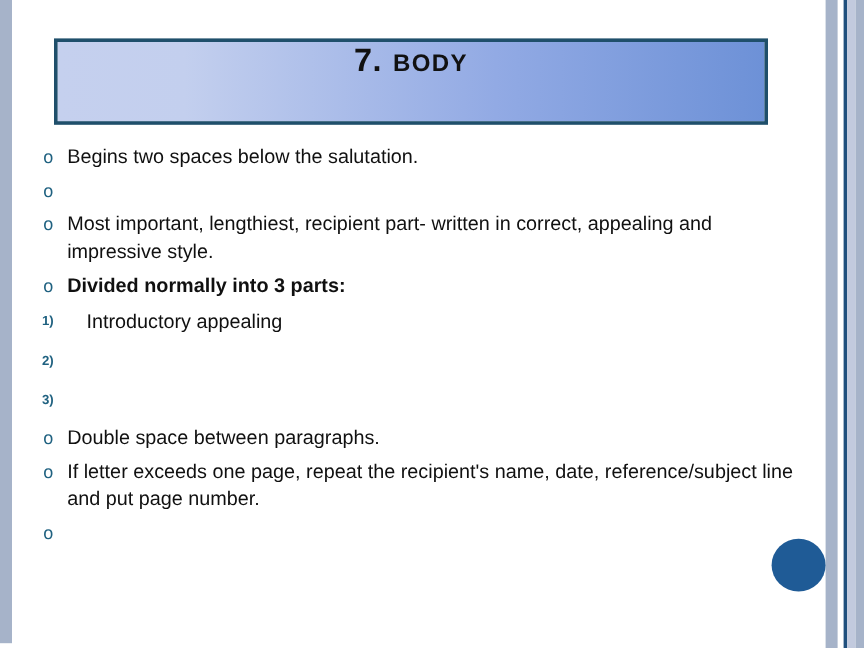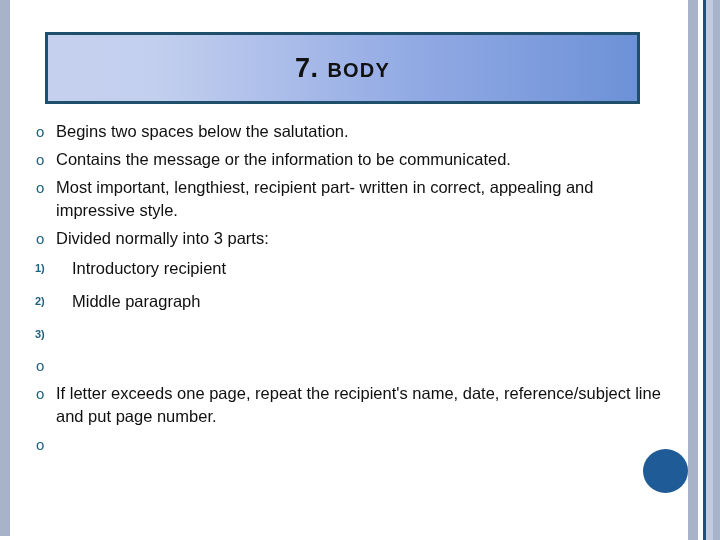--- a/index.html
+++ b/index.html
@@ -56,21 +56,21 @@
   #title-box {
     position: absolute;
     left: 45px;
     top: 32px;
     width: 595px;
     height: 72px;
     box-sizing: border-box;
     border: 3px solid #1f4f6b;
     background: linear-gradient(to right, #c5d0ee 0%, #c3cfee 18%, #92aae4 62%, #6d91d7 100%);
     display: flex;
-    align-items: center;
+    align-items: flex-start;
     justify-content: center;
   }
   #title-text {
     color: #111111;
     font-weight: bold;
     letter-spacing: 0.5px;
     white-space: nowrap;
   }
   #title-number {
     font-size: 27px;
@@ -93,21 +93,21 @@
   .li {
     display: flex;
     align-items: flex-start;
     margin-bottom: 5px;
   }
   .li-text {
     color: #101010;
     font-size: 16.5px;
     line-height: 23px;
   }
-  .li-text.bold { font-weight: normal; }
+  .li-text.bold { font-weight: bold; }
 
   
   .li.bullet .marker {
     width: 26px;
     flex: 0 0 26px;
     color: #1f6180;
     font-size: 15px;
     line-height: 23px;
     text-align: left;
     padding-left: 6px;
@@ -165,49 +165,48 @@
 
   <div id="body-list">
 
     <div class="li bullet">
       <span class="marker">o</span>
       <span class="li-text">Begins two spaces below the salutation.</span>
     </div>
 
     <div class="li bullet">
       <span class="marker">o</span>
-      <span class="li-text">Contains the message or the information to be communicated.</span>
     </div>
 
     <div class="li bullet">
       <span class="marker">o</span>
       <span class="li-text">Most important, lengthiest, recipient part- written in correct, appealing and impressive style.</span>
     </div>
 
     <div class="li bullet">
       <span class="marker">o</span>
       <span class="li-text bold">Divided normally into 3 parts:</span>
     </div>
 
     <div class="li numbered">
       <span class="marker">1)</span>
-      <span class="li-text">Introductory recipient</span>
+      <span class="li-text">Introductory appealing</span>
     </div>
 
     <div class="li numbered">
       <span class="marker">2)</span>
-      <span class="li-text">Middle paragraph</span>
     </div>
 
     <div class="li numbered">
       <span class="marker">3)</span>
     </div>
 
     <div class="li bullet">
       <span class="marker">o</span>
+      <span class="li-text">Double space between paragraphs.</span>
     </div>
 
     <div class="li bullet">
       <span class="marker">o</span>
       <span class="li-text">If letter exceeds one page, repeat the recipient's name, date, reference/subject line and put page number.</span>
     </div>
 
     <div class="li bullet">
       <span class="marker">o</span>
     </div>

